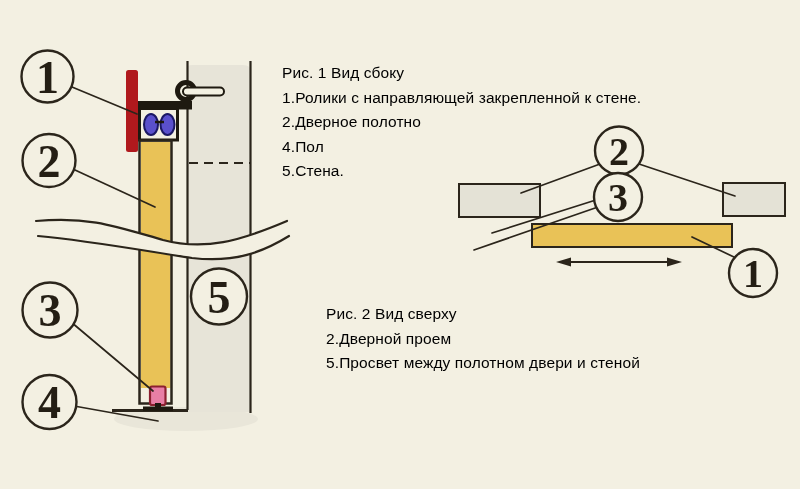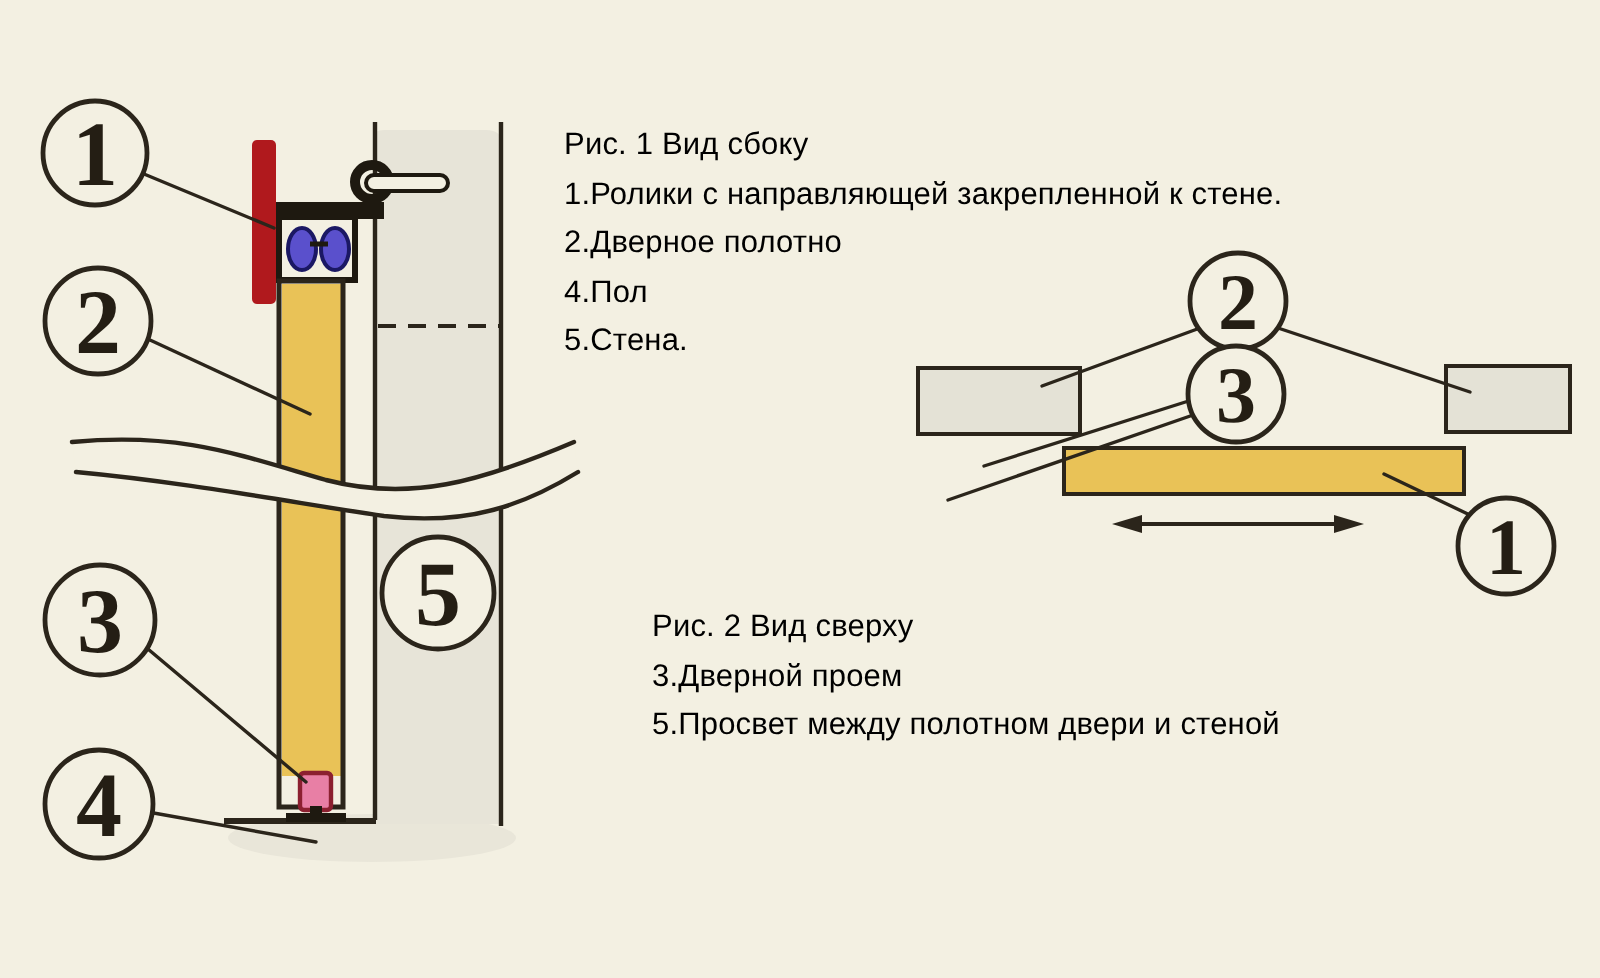--- a/index.html
+++ b/index.html
@@ -137,17 +137,17 @@
   <div class="caption" id="fig1-caption">
     <span class="cap-line">Рис. 1 Вид сбоку</span>
     <span class="cap-line">1.Ролики с направляющей закрепленной к стене.</span>
     <span class="cap-line">2.Дверное полотно</span>
     <span class="cap-line">4.Пол</span>
     <span class="cap-line">5.Стена.</span>
   </div>
 
   <div class="caption" id="fig2-caption">
     <span class="cap-line">Рис. 2 Вид сверху</span>
-    <span class="cap-line">3.Дверной проем</span>
+    <span class="cap-line">2.Дверной проем</span>
     <span class="cap-line">5.Просвет между полотном двери и стеной</span>
   </div>
 
 </div>
 
 </body></html>

